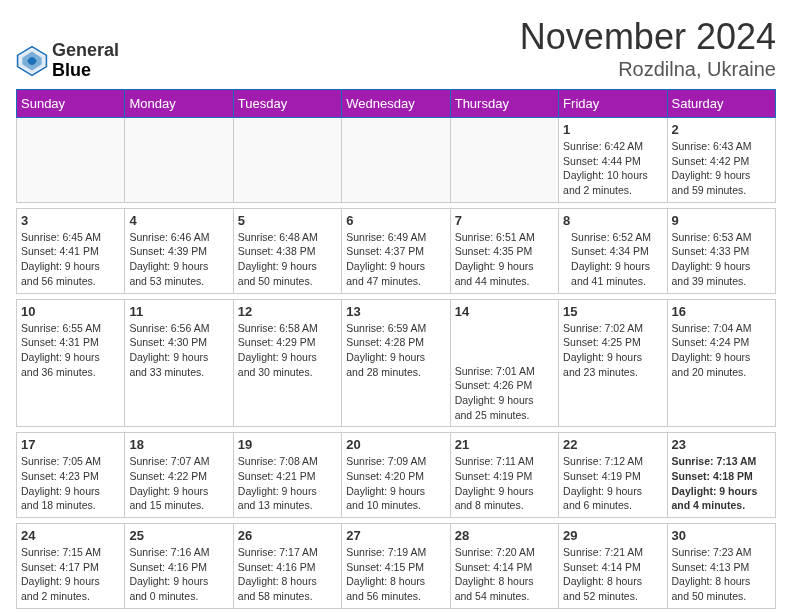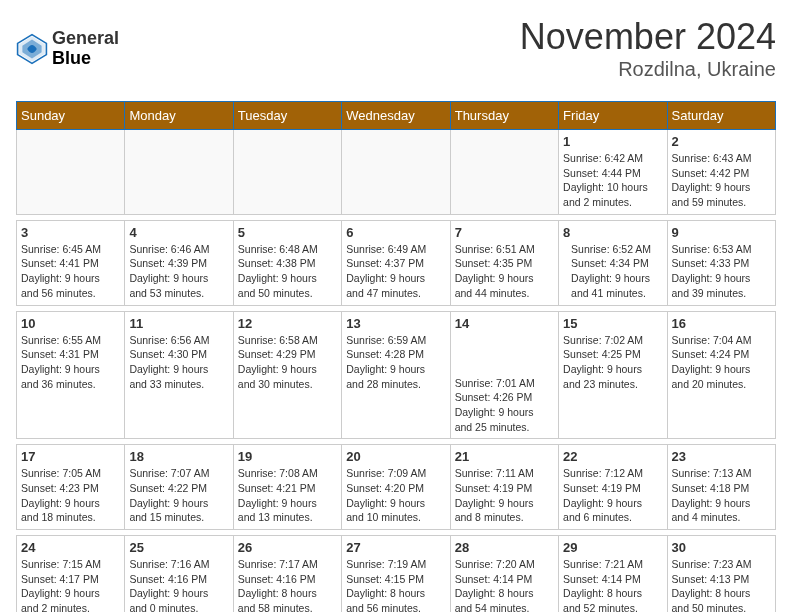--- a/index.html
+++ b/index.html
@@ -6,22 +6,22 @@
     body {
       font-family: Arial, sans-serif;
       background: #fff;
       width: 792px;
       min-height: 612px;
       padding: 16px;
     }
     .header-area {
       display: flex;
       justify-content: space-between;
-      align-items: center;
-      margin-bottom: 20px;
+      align-items: flex-end;
+      margin-bottom: 8px;
     }
     .logo {
       display: flex;
       align-items: center;
       gap: 4px;
     }
     .logo-text {
       font-size: 18px;
       font-weight: bold;
       line-height: 1.1;
@@ -43,21 +43,21 @@
     .location {
       font-size: 20px;
       color: #555;
     }
     .calendar {
       width: 100%;
       border-collapse: collapse;
       font-size: 11px;
     }
     .calendar th {
-      background: #a16207;
+      background: #a21caf;
       color: #fff;
       padding: 6px 4px;
       text-align: left;
       font-size: 13px;
       font-weight: normal;
       border: 1px solid #1a6fba;
     }
     .calendar td {
       border: 1px solid #ccc;
       vertical-align: top;
@@ -311,21 +311,21 @@
         </td>
         <td>
           <span class="day-number">22</span>
           <div class="day-info" style="white-space: pre-line;">Sunrise: 7:12 AM
 Sunset: 4:19 PM
 Daylight: 9 hours
 and 6 minutes.</div>
         </td>
         <td>
           <span class="day-number">23</span>
-          <div class="day-info" style="white-space: pre-line;">Sunrise: 7:13 AM
+          <div class="day-info" style="white-space: pre-line; font-weight: bold;">Sunrise: 7:13 AM
 Sunset: 4:18 PM
 Daylight: 9 hours
 and 4 minutes.</div>
         </td>
       </tr>
       <tr class="row-spacer">
         <td></td>
         <td></td>
         <td></td>
         <td></td>

